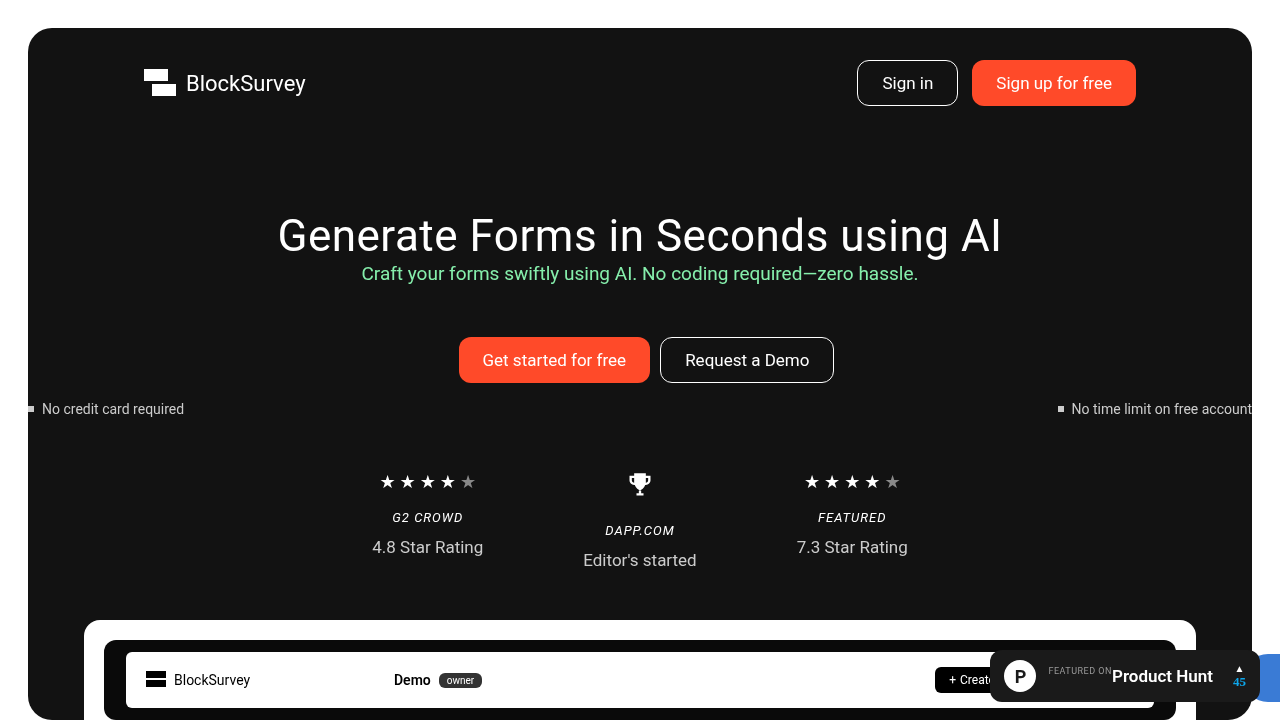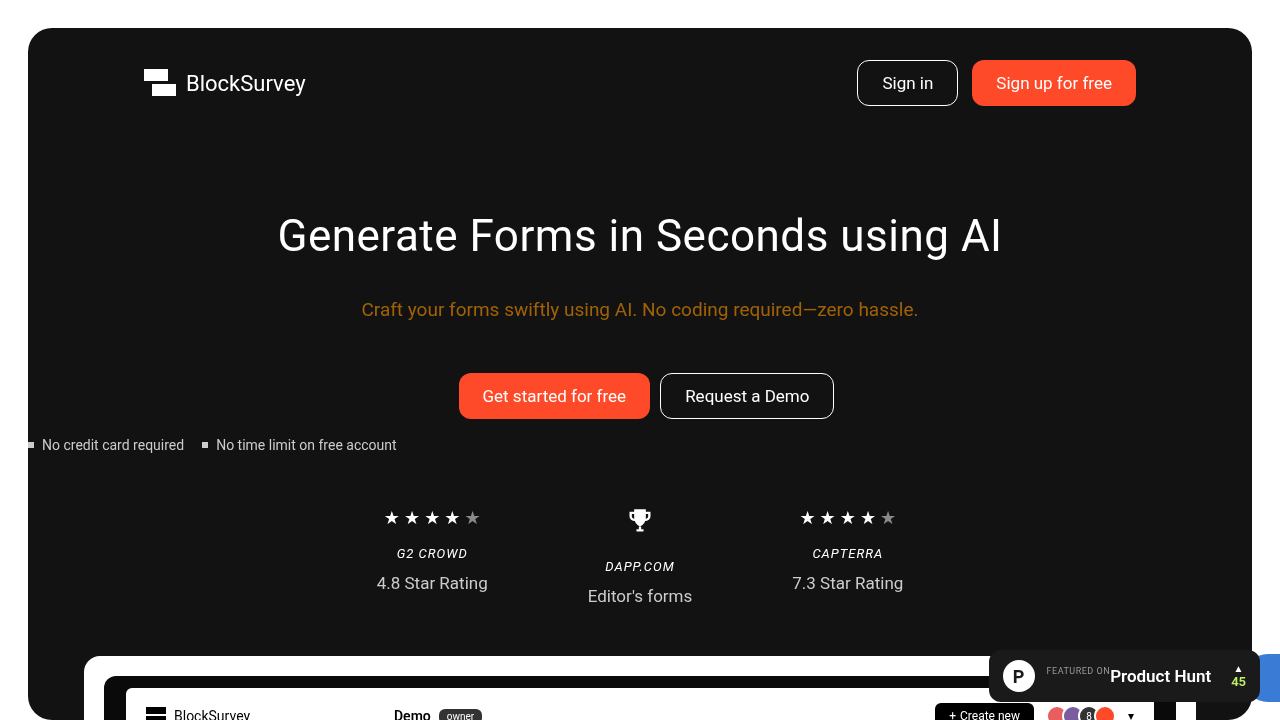--- a/index.html
+++ b/index.html
@@ -122,35 +122,34 @@
     
     .hero-title {
       font-size: 44px;
       font-weight: 400;
       color: #fff;
       letter-spacing: 0.5px;
     }
     
     .hero-subtitle {
       font-size: 19px;
-      color: #a16207;
-      margin-top: 36px;
+      color: #86efac;
     }
     
     .cta-buttons {
       display: flex;
       justify-content: center;
       gap: 10px;
       margin-top: 52px;
       padding-left: 13px;
     }
     
     .features-list {
       display: flex;
-      justify-content: flex-start;
+      justify-content: space-between;
       gap: 18px;
       margin-top: 18px;
     }
     
     .feature-item {
       display: flex;
       align-items: center;
       gap: 8px;
       color: #cccccc;
       font-size: 14px;
@@ -363,23 +362,24 @@
       align-items: center;
       margin-left: 8px;
     }
     
     .ph-arrow {
       color: #fff;
       font-size: 10px;
     }
     
     .ph-count {
-      color: #bef264;
+      color: #0ea5e9;
       font-size: 13px;
       font-weight: 600;
+      font-family: Liberation Serif, serif;
     }
     
     .chat-bubble {
       position: fixed;
       bottom: 18px;
       right: 0;
       width: 36px;
       height: 48px;
       background: #3a7bd5;
       border-radius: 24px 0 0 24px;
@@ -435,31 +435,31 @@
         <div class="rating-name">G2 CROWD</div>
         <div class="rating-value">4.8 Star Rating</div>
       </div>
       <div class="rating-item">
         <div class="trophy-icon">
           <svg width="28" height="28" viewBox="0 0 24 24" fill="#fff">
             <path d="M7 4V2h10v2h4v4c0 2.21-1.79 4-4 4h-.54c-.77 2.6-3.02 4.54-5.46 4.92V19h4v2H9v-2h4v-2.08c-2.44-.38-4.69-2.32-5.46-4.92H7c-2.21 0-4-1.79-4-4V4h4zm-2 2v2c0 1.1.9 2 2 2V6H5zm14 0h-2v4c1.1 0 2-.9 2-2V6z"></path>
           </svg>
         </div>
         <div class="rating-name">DAPP.COM</div>
-        <div class="rating-value">Editor's forms</div>
+        <div class="rating-value">Editor's started</div>
       </div>
       <div class="rating-item">
         <div class="stars">
           <span>★</span>
             <span>★</span>
             <span>★</span>
             <span>★</span>
             <span style="opacity:0.5">★</span>
         </div>
-        <div class="rating-name">CAPTERRA</div>
+        <div class="rating-name">FEATURED</div>
         <div class="rating-value">7.3 Star Rating</div>
       </div>
     </div>
   </div>
 
   <div class="video-preview">
     <div class="video-inner">
       <div class="video-content">
         <div class="video-logo">
           <div class="video-logo-mark">

